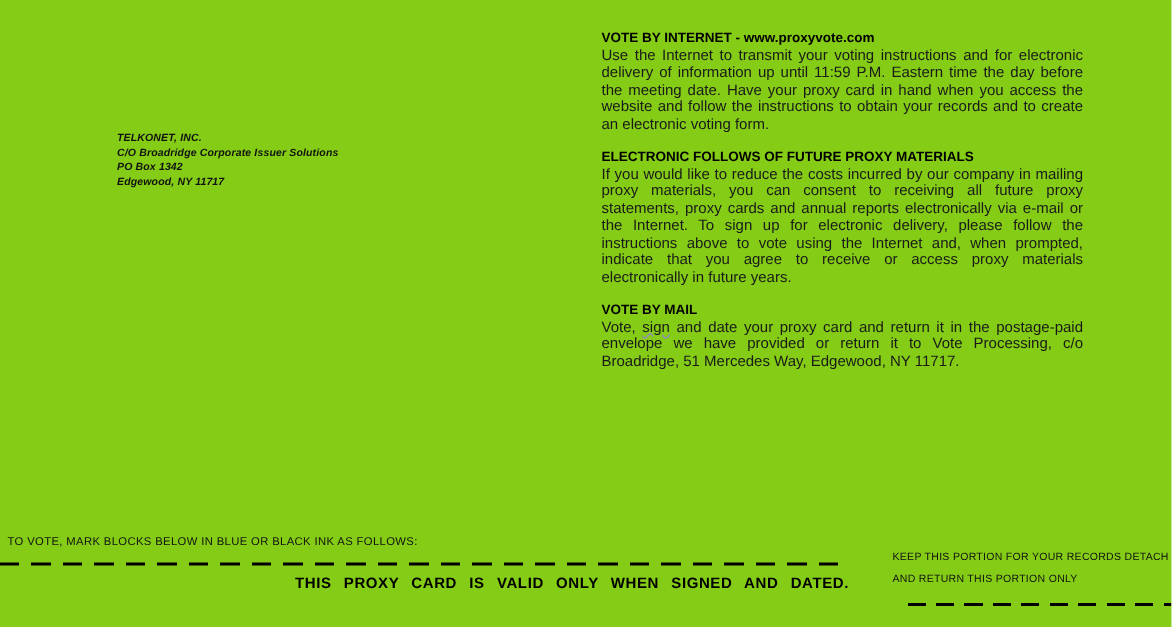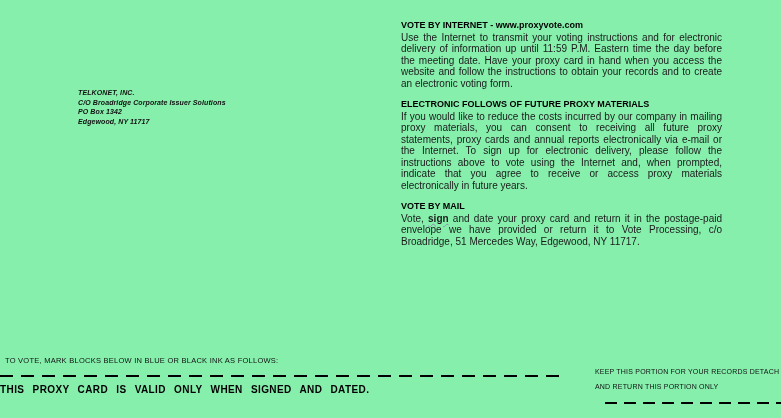--- a/index.html
+++ b/index.html
@@ -1,21 +1,21 @@
 <!DOCTYPE html>
 <html><head>
 <meta charset="utf-8">
 <style>
   * { margin: 0; padding: 0; box-sizing: border-box; }
   html, body { background: #ffffff; }
   .page {
     position: relative;
     width: 781px;
     height: 418px;
-    background: #86efac;
+    background: #84cc16;
     font-family: "Liberation Sans", sans-serif;
     color: #1a1a1a;
     overflow: hidden;
   }
 
   
   .return-address {
     position: absolute;
     left: 78px;
     top: 88px;
@@ -46,21 +46,20 @@
     line-height: 11.5px;
     text-align: justify;
     color: #1a1a1a;
   }
   .wavy {
     text-decoration: underline;
     text-decoration-style: wavy;
     text-decoration-color: #8f8fae;
     text-decoration-thickness: 1px;
     text-underline-offset: 1px;
-    font-weight: bold;
   }
 
   
   .mark-instruction {
     position: absolute;
     left: 5px;
     top: 356px;
     font-size: 7.5px;
     letter-spacing: 0.25px;
     color: #111111;
@@ -72,21 +71,21 @@
     background: repeating-linear-gradient(to right, #000000 0 13px, transparent 13px 21px);
   }
   .dash-main { left: 0; top: 375px; width: 566px; }
   .dash-right { left: 605px; top: 402px; width: 176px;
     background: repeating-linear-gradient(to right, #000000 0 12px, transparent 12px 19px); }
   .validity-note {
     position: absolute;
     left: 0;
     top: 384px;
     width: 566px;
-    text-align: left;
+    text-align: right;
     font-size: 10px;
     font-weight: bold;
     word-spacing: 5px;
     letter-spacing: 0.4px;
     color: #000000;
     white-space: nowrap;
   }
   .keep-note {
     position: absolute;
     left: 595px;

